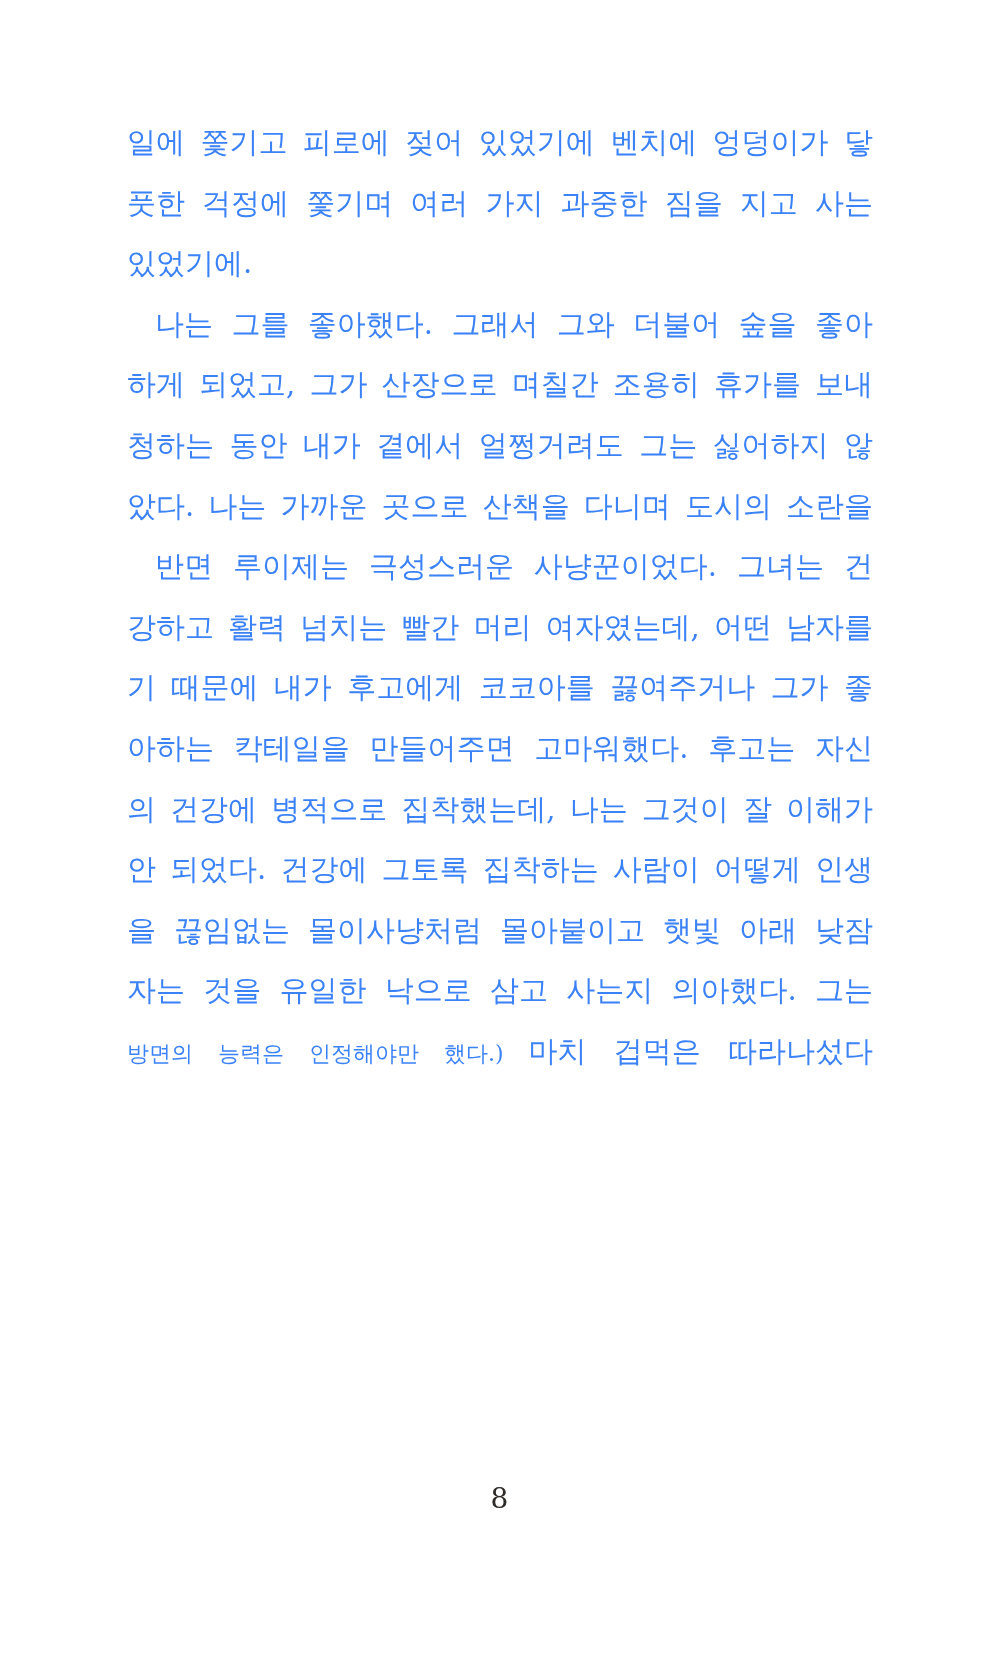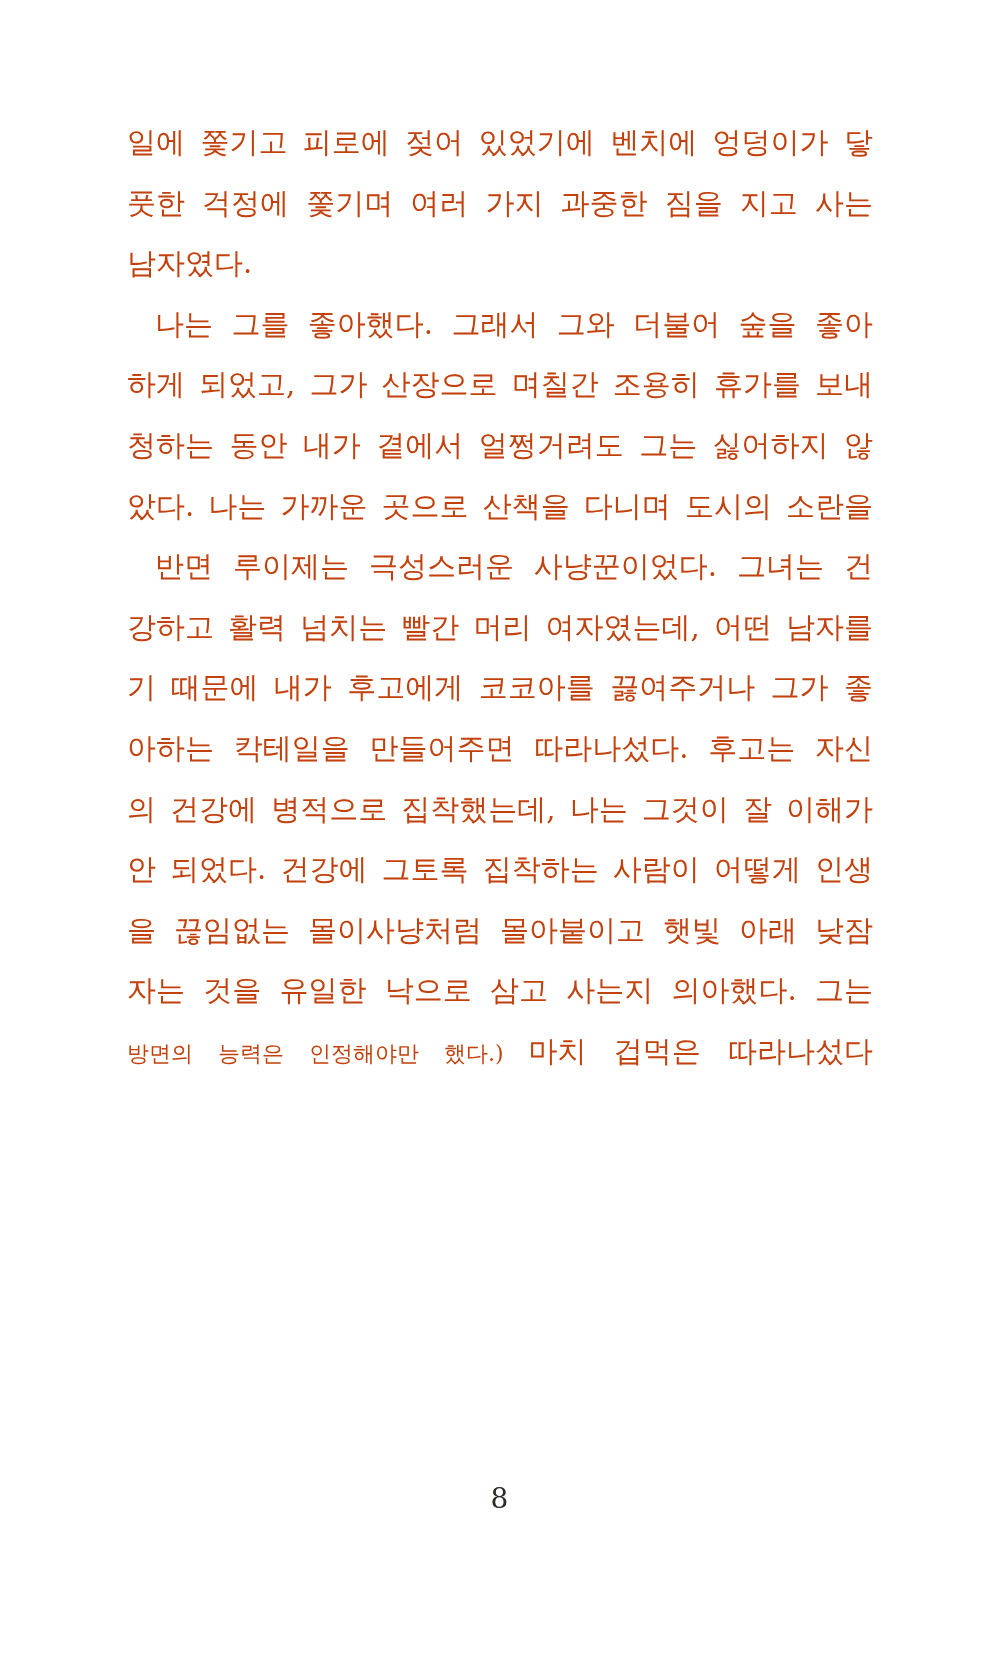--- a/index.html
+++ b/index.html
@@ -17,21 +17,21 @@
   .page {
     position: absolute;
     inset: 0;
     background: #ffffff;
   }
   .textblock {
     position: absolute;
     left: 127px;
     width: 746px;
     top: 112px;
-    color: #c2410c;
+    color: #3b82f6;
     font-size: 29px;
     line-height: 60.6px;
   }
   .line {
     text-align: justify;
     text-justify: inter-word;
   }
   .line.fill {
     text-align-last: justify;
   }
@@ -52,29 +52,29 @@
     letter-spacing: 1px;
   }
 </style>
 </head>
 <body>
 
 <div class="page">
   <div class="textblock">
       <div class="line fill"><span class="seg">일에 쫓기고 피로에 젖어 있었기에 벤치에 엉덩이가 닿</span></div>
       <div class="line fill"><span class="seg">풋한 걱정에 쫓기며 여러 가지 과중한 짐을 지고 사는</span></div>
-      <div class="line"><span class="seg">남자였다.</span></div>
+      <div class="line"><span class="seg">있었기에.</span></div>
       <div class="line indent fill"><span class="seg">나는 그를 좋아했다. 그래서 그와 더불어 숲을 좋아</span></div>
       <div class="line fill"><span class="seg">하게 되었고, 그가 산장으로 며칠간 조용히 휴가를 보내</span></div>
       <div class="line fill"><span class="seg">청하는 동안 내가 곁에서 얼쩡거려도 그는 싫어하지 않</span></div>
       <div class="line fill"><span class="seg">았다. 나는 가까운 곳으로 산책을 다니며 도시의 소란을</span></div>
       <div class="line indent fill"><span class="seg">반면 루이제는 극성스러운 사냥꾼이었다. 그녀는 건</span></div>
       <div class="line fill"><span class="seg">강하고 활력 넘치는 빨간 머리 여자였는데, 어떤 남자를</span></div>
       <div class="line fill"><span class="seg">기 때문에 내가 후고에게 코코아를 끓여주거나 그가 좋</span></div>
-      <div class="line fill"><span class="seg">아하는 칵테일을 만들어주면 따라나섰다. 후고는 자신</span></div>
+      <div class="line fill"><span class="seg">아하는 칵테일을 만들어주면 고마워했다. 후고는 자신</span></div>
       <div class="line fill"><span class="seg">의 건강에 병적으로 집착했는데, 나는 그것이 잘 이해가</span></div>
       <div class="line fill"><span class="seg">안 되었다. 건강에 그토록 집착하는 사람이 어떻게 인생</span></div>
       <div class="line fill"><span class="seg">을 끊임없는 몰이사냥처럼 몰아붙이고 햇빛 아래 낮잠</span></div>
       <div class="line fill"><span class="seg">자는 것을 유일한 낙으로 삼고 사는지 의아했다. 그는</span></div>
       <div class="line fill"><span class="seg small">방면의 능력은 인정해야만 했다.) </span><span class="seg">마치 겁먹은 따라나섰다</span></div>
     </div>
   <div class="pagenum">8</div>
 </div>
 
 </body></html>

